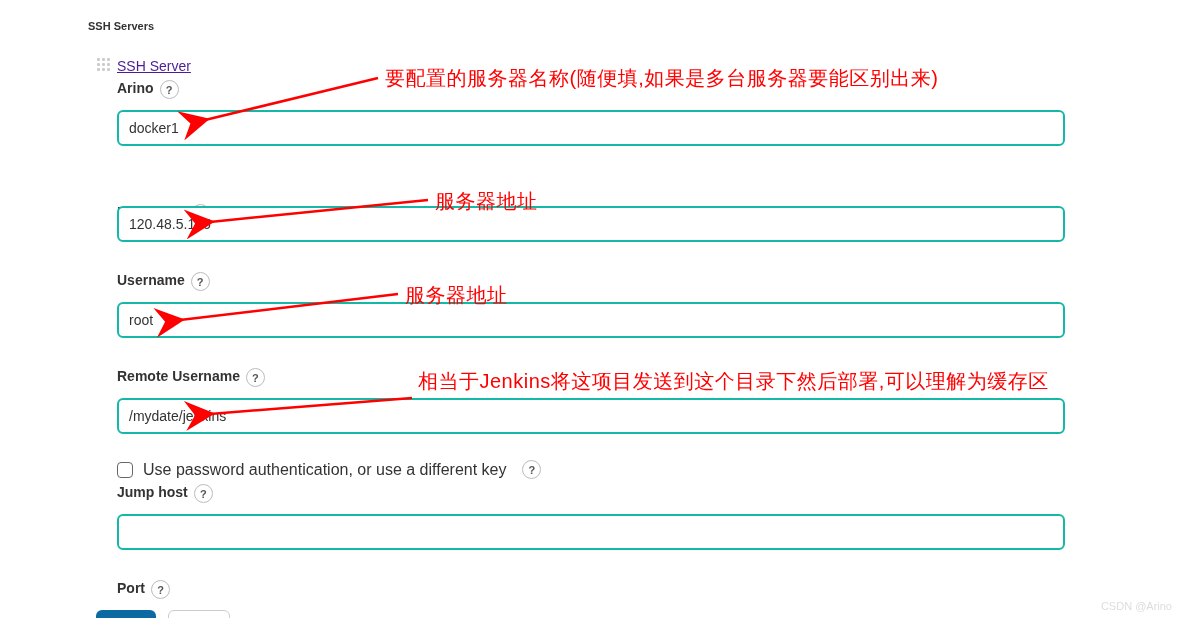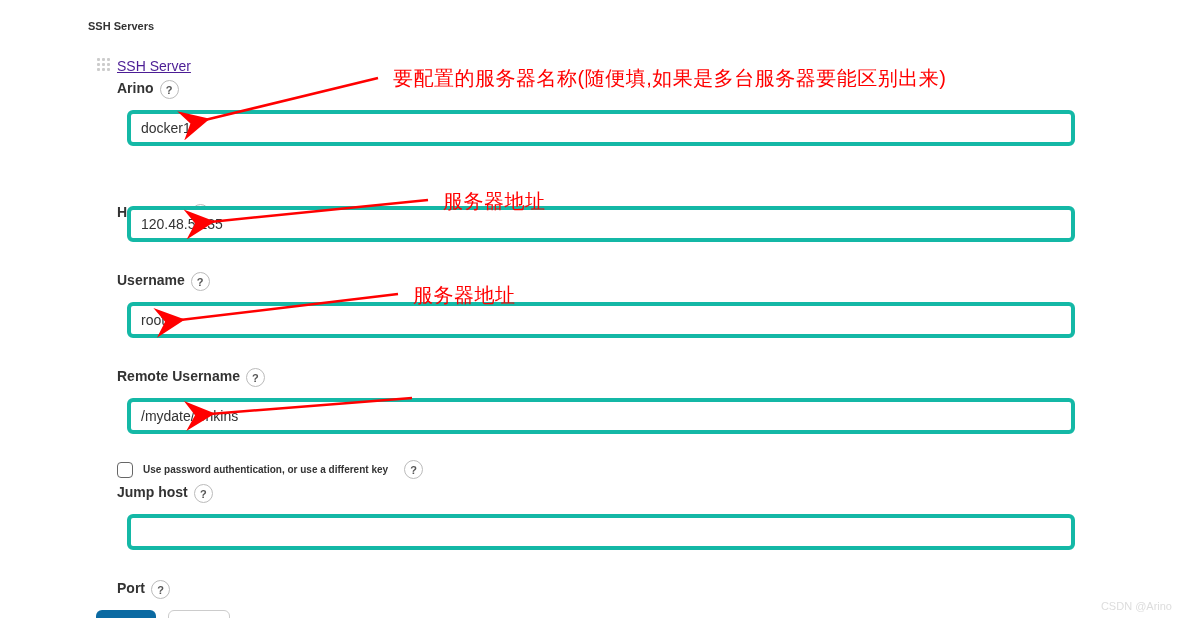--- a/index.html
+++ b/index.html
@@ -70,54 +70,52 @@
     color: #555;
     margin-left: 6px;
     vertical-align: middle;
   }
   .text-input {
     position: absolute;
     left: 117px;
     width: 948px;
     height: 36px;
     padding: 0 10px;
-    border: 4px solid #14b8a6;
+    border: 2px solid #14b8a6;
     border-radius: 6px;
     font-size: 14px;
     color: #333;
     box-sizing: border-box;
     background: #fff;
-    margin-left: 10px;
   }
   .checkbox-row {
     position: absolute;
     left: 117px;
     display: flex;
     align-items: center;
     gap: 10px;
   }
   .cbox {
     width: 16px;
     height: 16px;
     border: 1.5px solid #666;
     border-radius: 4px;
     background: #fff;
     box-sizing: border-box;
   }
   .cbox-label {
-    font-weight: 700;
-    font-size: 10px;
+    font-weight: 400;
+    font-size: 16px;
   }
   .annot {
     position: absolute;
     color: #ff0000;
     font-size: 20px;
     line-height: 1.3;
     letter-spacing: 0.5px;
-    margin-left: 8px;
   }
   svg.arrow {
     position: absolute;
     overflow: visible;
     pointer-events: none;
   }
   .btn-row {
     position: absolute;
     left: 96px;
     top: 610px;
@@ -201,20 +199,21 @@
   </div>
 
   <div class="btn-row">
     <div class="btn-primary"></div>
     <div class="btn-secondary"></div>
   </div>
 
   <div class="annot" style="left:385px; top:65px;">要配置的服务器名称(随便填,如果是多台服务器要能区别出来)</div>
   <div class="annot" style="left:435px; top:188px;">服务器地址</div>
   <div class="annot" style="left:405px; top:282px;">服务器地址</div>
+  <div class="annot" style="left:418px; top:368px; width:660px;">相当于Jenkins将这项目发送到这个目录下然后部署,可以理解为缓存区</div>
 
   <svg class="arrow" style="left:0;top:0;width:1184px;height:618px;">
     <defs>
       <marker id="ah" markerWidth="14" markerHeight="12" refX="2" refY="6" orient="auto">
         <path d="M12,0 L0,6 L12,12 L8,6 Z" fill="#ff0000"></path>
       </marker>
     </defs>
 
     <line x1="378" y1="78" x2="205" y2="120" stroke="#ff0000" stroke-width="2.5" marker-end="url(#ah)"></line>
 

